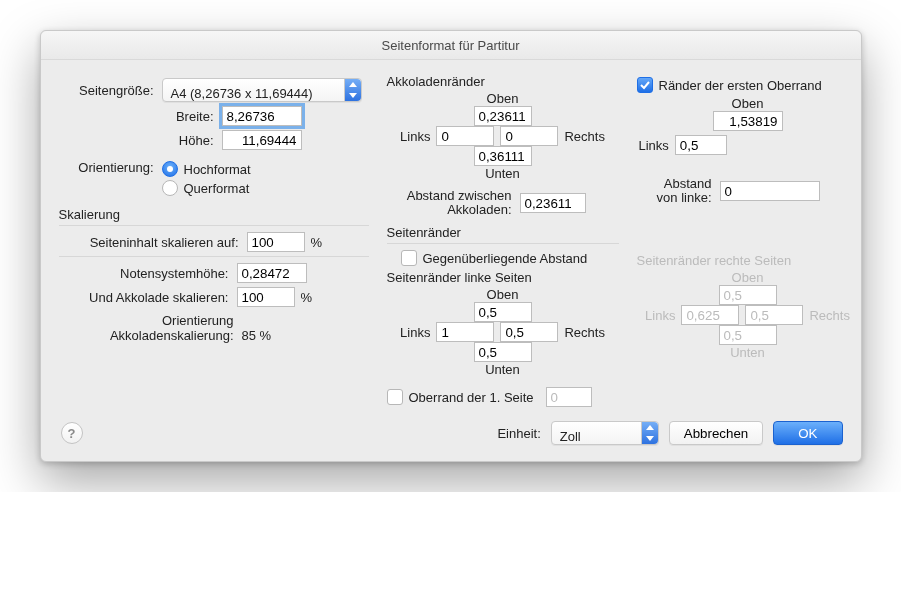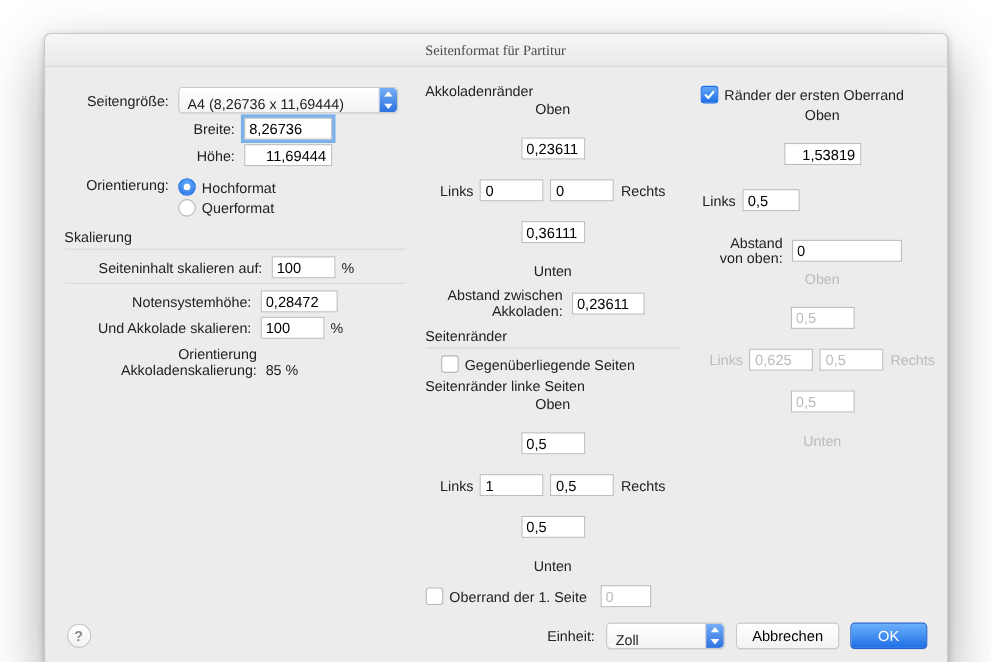--- a/index.html
+++ b/index.html
@@ -6,21 +6,20 @@
   body{font:13px -apple-system,"Helvetica Neue",Arial,sans-serif;color:#222;}
   .window{
     width:820px;margin:30px auto;background:#ececec;border:1px solid #c9c9c9;
     border-radius:6px;box-shadow:0 20px 50px rgba(0,0,0,.35),0 2px 6px rgba(0,0,0,.2);
     padding:0 0 16px 0;
   }
   .titlebar{
     text-align:center;font-size:13px;color:#4a4a4a;padding:7px 0 6px;
     border-bottom:1px solid #d9d9d9;border-radius:6px 6px 0 0;
     background:linear-gradient(#f6f6f6,#e9e9e9);
-    font-family:Liberation Serif, serif;
   }
   .content{padding:14px 18px 6px 18px;display:flex;gap:18px;}
   .col{flex:0 0 auto;}
   .col.left{width:310px;}
   .col.mid{width:232px;}
   .col.right{width:222px;}
   .row{display:flex;align-items:center;margin:4px 0;}
   .rlabel{text-align:right;padding-right:8px;}
   input[type=text]{
     font:13px inherit;height:20px;border:1px solid #bdbdbd;border-radius:0;
@@ -44,21 +43,21 @@
   .groupTitle{margin:8px 0 2px 0;}
   .sep{height:1px;background:#d7d7d7;margin:3px 0 6px 0;}
   .radio{display:flex;align-items:center;gap:6px;margin:3px 0;}
   .radioDot{width:14px;height:14px;border:1px solid #b7b7b7;border-radius:50%;background:#fff;display:flex;align-items:center;justify-content:center;}
   .radioDot.inner{width:14px;height:14px;border-radius:50%;background:radial-gradient(circle at 50% 35%,#6cb1fb,#1f6fe6);border-color:#1f6fe6;position:relative;}
   .radioDot.inner:after{content:"";width:6px;height:6px;border-radius:50%;background:#fff;}
   .check{display:flex;align-items:center;gap:6px;margin:3px 0;}
   .box{width:14px;height:14px;border:1px solid #b7b7b7;border-radius:3px;background:#fff;display:flex;align-items:center;justify-content:center;}
   .box.on{background:linear-gradient(#64a7f8,#1f6fe6);border-color:#1f6fe6;}
   .box.on svg{width:10px;height:10px;stroke:#fff;stroke-width:2;fill:none;}
-  .gridMargins{display:flex;flex-direction:column;align-items:center;gap:18px;}
+  .gridMargins{display:flex;flex-direction:column;align-items:center;gap:0;}
   .gridRow{display:flex;align-items:center;gap:6px;}
   .sublabel{font-size:13px;color:#222;}
   .footer{display:flex;align-items:center;justify-content:flex-end;gap:10px;padding:8px 18px 0 18px;}
   .btn{
     height:24px;border:1px solid #c9c9c9;border-radius:4px;
     background:linear-gradient(#fff,#f2f2f2);padding:0 14px;font:13px inherit;
     box-shadow:0 1px 0 rgba(0,0,0,.05);
   }
   .btn.primary{
     background:linear-gradient(#6bb0fb,#1f6fe6);border-color:#1b62cf;color:#fff;
@@ -166,21 +165,21 @@
       <div class="row" style="margin-top:8px">
         <div class="rlabel" style="width:125px;white-space:pre-line;line-height:14px">Abstand zwischen
 Akkoladen:</div>
         <input type="text" style="width: 66px;" value="0,23611">
       </div>
 
       <div class="groupTitle">Seitenränder</div>
       <div class="sep"></div>
       <div class="check" style="margin-left:14px">
         <div class="box"></div>
-        <span>Gegenüberliegende Seiten</span>
+        <span>Gegenüberliegende Abstand</span>
       </div>
 
       <div style="margin-top:4px">Seitenränder linke Seiten</div>
       <div class="gridMargins tight" style="margin-top:2px">
         <span class="sublabel">Oben</span>
         <input type="text" value="0,5" style="">
         <div class="gridRow">
           <span class="sublabel">Links</span>
           <input type="text" value="1" style="">
           <input type="text" value="0,5" style="">
@@ -210,24 +209,25 @@
         <span class="sublabel">Oben</span>
         <input type="text" style="width: 70px; text-align: right;" value="1,53819">
         <div class="gridRow" style="align-self:flex-start;margin-left:2px;margin-top:4px">
           <span class="sublabel">Links</span>
           <input type="text" style="width: 52px;" value="0,5">
         </div>
       </div>
 
       <div class="row" style="margin-top:22px">
         <div class="rlabel" style="width:75px;white-space:pre-line;line-height:14px">Abstand
-von oben:</div>
+von linke:</div>
         <input type="text" style="width: 100px;" value="0">
       </div>
 
+      <div style="margin-top:48px" class="disabledText">Seitenränder rechte Seiten</div>
       <div class="gridMargins tight" style="margin-top:2px">
         <span class="sublabel disabledText">Oben</span>
         <input type="text" disabled="" value="0,5" style="">
         <div class="gridRow">
           <span class="sublabel disabledText">Links</span>
           <input type="text" disabled="" value="0,625" style="">
           <input type="text" disabled="" value="0,5" style="">
           <span class="sublabel disabledText">Rechts</span>
         </div>
         <input type="text" disabled="" value="0,5" style="">

